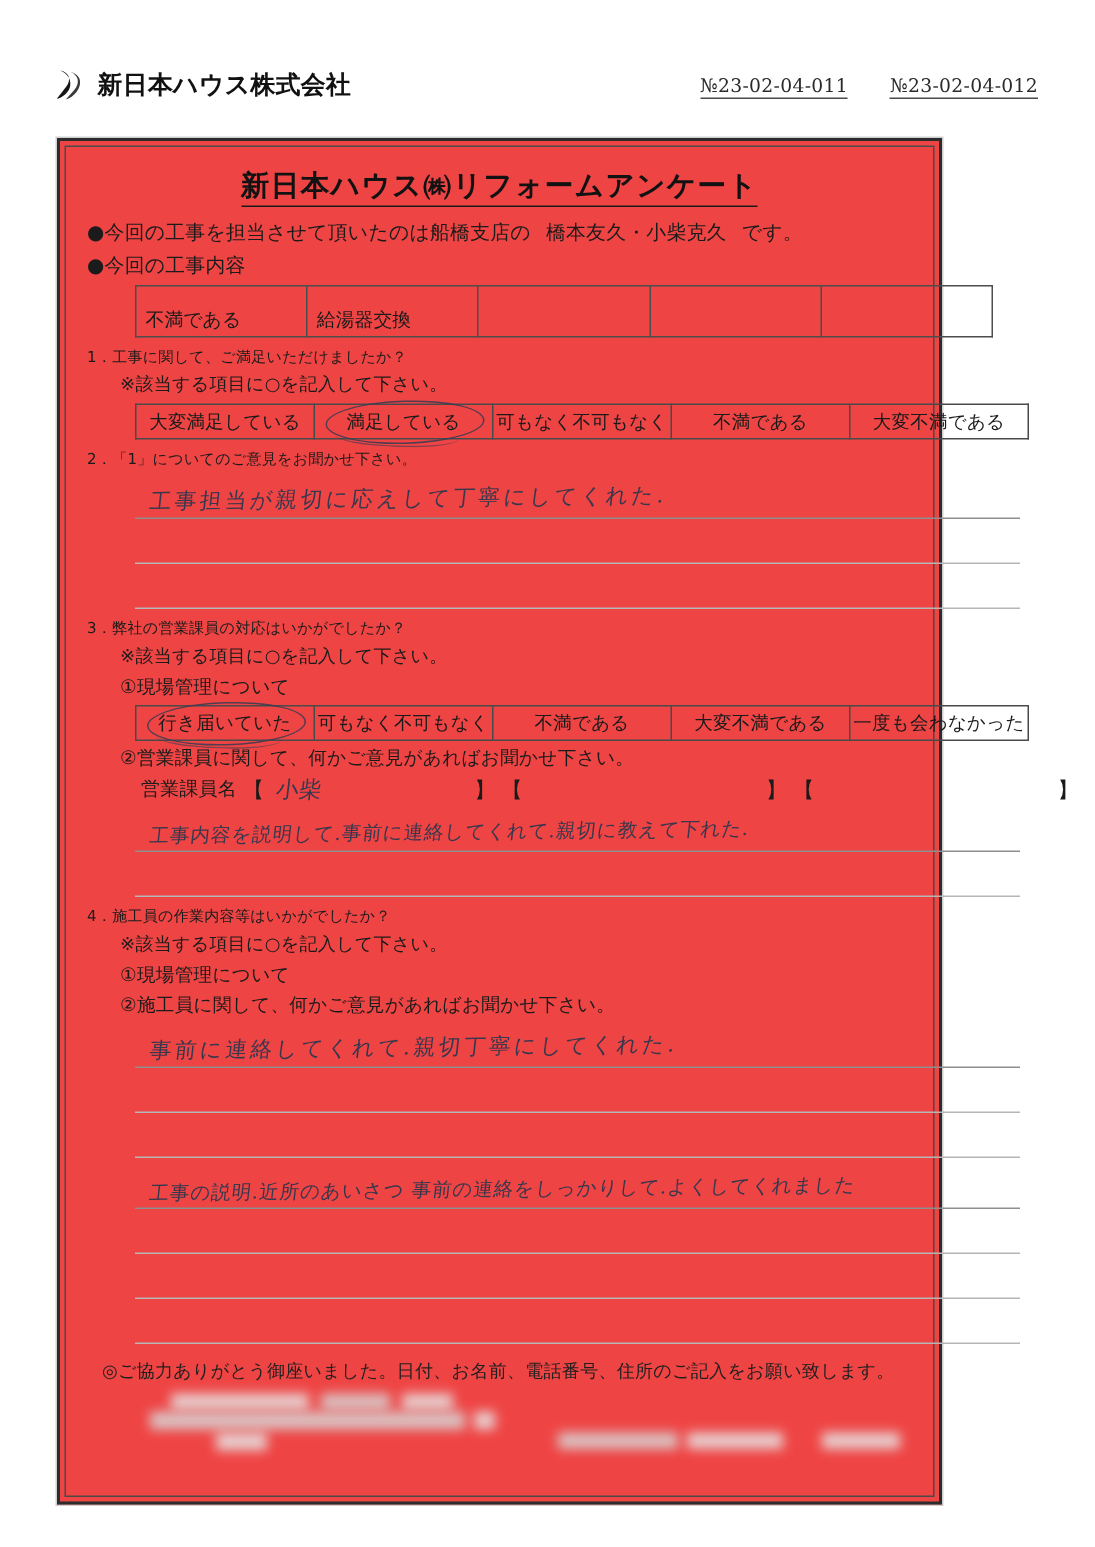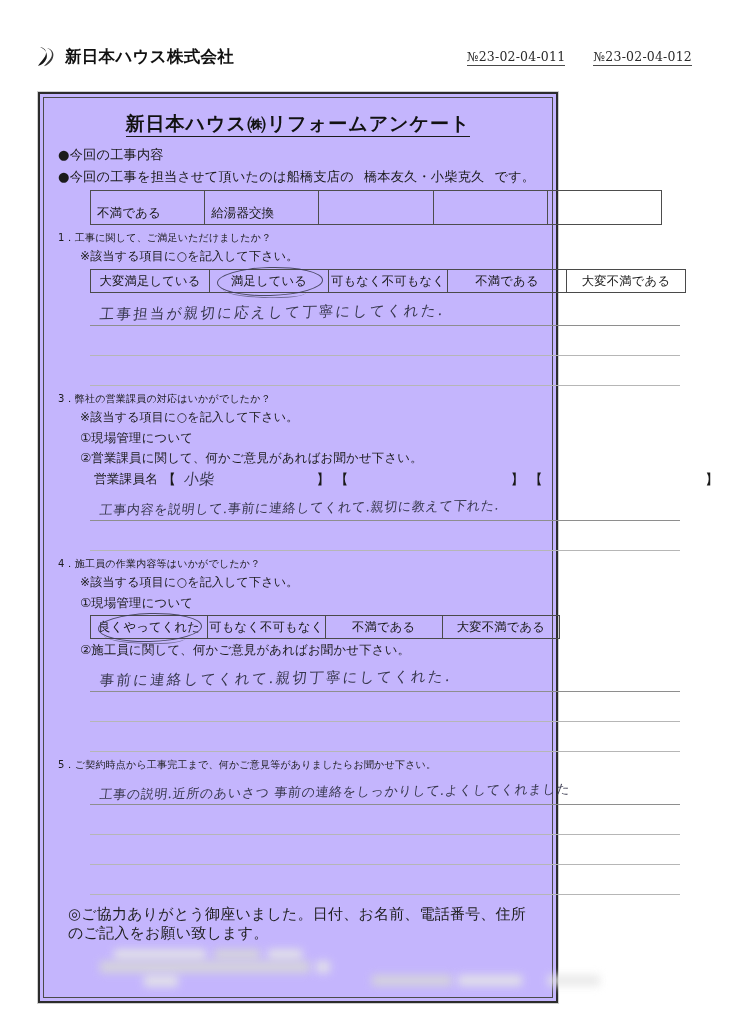--- a/index.html
+++ b/index.html
@@ -50,23 +50,23 @@
     border-bottom: 1px solid #4a4a4a;
     padding-bottom: 1px;
     white-space: nowrap;
     font-family: "DejaVu Serif", "Liberation Serif", serif;
   }
 
   
   .sheet {
     position: absolute;
     left: 38px; top: 92px;
-    width: 520px; height: 911px;
+    width: 590px; height: 911px;
     border: 2px solid #2c2c2c;
-    background: #c4b5fd;
+    background: #ef4444;
     box-shadow: 0 0 0 1px #cfcfcf;
   }
   .sheet-inner {
     position: absolute;
     left: 3px; top: 3px; right: 3px; bottom: 3px;
     border: 1px solid #4a4a4a;
     padding: 9px 14px 0 14px;
   }
 
   
@@ -211,21 +211,21 @@
     font-size: 15px;
     color: #37374d;
     transform: skewX(-7deg);
   }
   .slot.s1 { width: 140px; }
   .slot.s2 { width: 162px; }
   .slot.s3 { width: 162px; }
 
   
   .closing {
-    font-size: 15px;
+    font-size: 12px;
     letter-spacing: 0.2px;
     margin: 10px 0 6px 10px;
     color: #1f1f1f;
   }
   .redact-area {
     margin: 0 0 0 28px;
     width: 600px; height: 72px;
     position: relative;
   }
   .blur {
@@ -255,25 +255,25 @@
   </div>
 </div>
 
 <div class="sheet">
  <div class="sheet-inner">
 
   <div class="form-title">
     <span>新日本ハウス㈱リフォームアンケート</span>
   </div>
 
-  <div class="bullet-line">●今回の工事内容</div>
-
   <div class="bullet-line">
     <span>●今回の工事を担当させて頂いたのは船橋支店の</span><span class="staff-names">橋本友久・小柴克久</span><span>です。</span>
   </div>
+
+  <div class="bullet-line">●今回の工事内容</div>
   <table class="work-table">
     <tbody>
           <tr>
       <td>不満である</td>
       <td>給湯器交換</td>
       <td></td>
       <td></td>
       <td></td>
     </tr>
   </tbody>
@@ -286,35 +286,47 @@
           <tr>
       <td>大変満足している</td>
       <td class="circled">満足している</td>
       <td>可もなく不可もなく</td>
       <td>不満である</td>
       <td>大変不満である</td>
     </tr>
   </tbody>
       </table>
 
+  <div class="q-title">2．「1」についてのご意見をお聞かせ下さい。</div>
   <div class="hw-block">
     <div class="hw-line">
       <span class="hw-text">工事担当が親切に応えして丁寧にしてくれた.</span>
     </div>
     <div class="hw-line faint">
       <span class="hw-text"></span>
     </div>
     <div class="hw-line faint">
       <span class="hw-text"></span>
     </div>
   </div>
 
   <div class="q-title">3．弊社の営業課員の対応はいかがでしたか？</div>
   <div class="q-note">※該当する項目に○を記入して下さい。</div>
   <div class="sub-label">①現場管理について</div>
+  <table class="opt-table w5">
+    <tbody>
+          <tr>
+      <td class="circled">行き届いていた</td>
+      <td>可もなく不可もなく</td>
+      <td>不満である</td>
+      <td>大変不満である</td>
+      <td>一度も会わなかった</td>
+    </tr>
+  </tbody>
+      </table>
   <div class="sub-label">②営業課員に関して、何かご意見があればお聞かせ下さい。</div>
 
   <div class="staff-row">
     <span>営業課員名</span>
     <span class="bracket">
       <span class="bk">【</span>
       <span class="slot s1">小柴</span>
       <span class="bk">】</span>
     </span>
     <span class="bracket">
@@ -334,44 +346,33 @@
       <span class="hw-text tiny">工事内容を説明して.事前に連絡してくれて.親切に教えて下れた.</span>
     </div>
     <div class="hw-line faint">
       <span class="hw-text"></span>
     </div>
   </div>
 
   <div class="q-title">4．施工員の作業内容等はいかがでしたか？</div>
   <div class="q-note">※該当する項目に○を記入して下さい。</div>
   <div class="sub-label">①現場管理について</div>
-  <table class="opt-table w4">
-    <tbody>
-          <tr>
-      <td class="circled">良くやってくれた</td>
-      <td>可もなく不可もなく</td>
-      <td>不満である</td>
-      <td>大変不満である</td>
-    </tr>
-  </tbody>
-      </table>
   <div class="sub-label">②施工員に関して、何かご意見があればお聞かせ下さい。</div>
   <div class="hw-block">
     <div class="hw-line">
       <span class="hw-text">事前に連絡してくれて.親切丁寧にしてくれた.</span>
     </div>
     <div class="hw-line faint">
       <span class="hw-text"></span>
     </div>
     <div class="hw-line faint">
       <span class="hw-text"></span>
     </div>
   </div>
 
-  <div class="q-title">5．ご契約時点から工事完工まで、何かご意見等がありましたらお聞かせ下さい。</div>
   <div class="hw-block">
     <div class="hw-line">
       <span class="hw-text tiny">工事の説明.近所のあいさつ 事前の連絡をしっかりして.よくしてくれました</span>
     </div>
     <div class="hw-line faint">
       <span class="hw-text"></span>
     </div>
     <div class="hw-line faint">
       <span class="hw-text"></span>
     </div>

